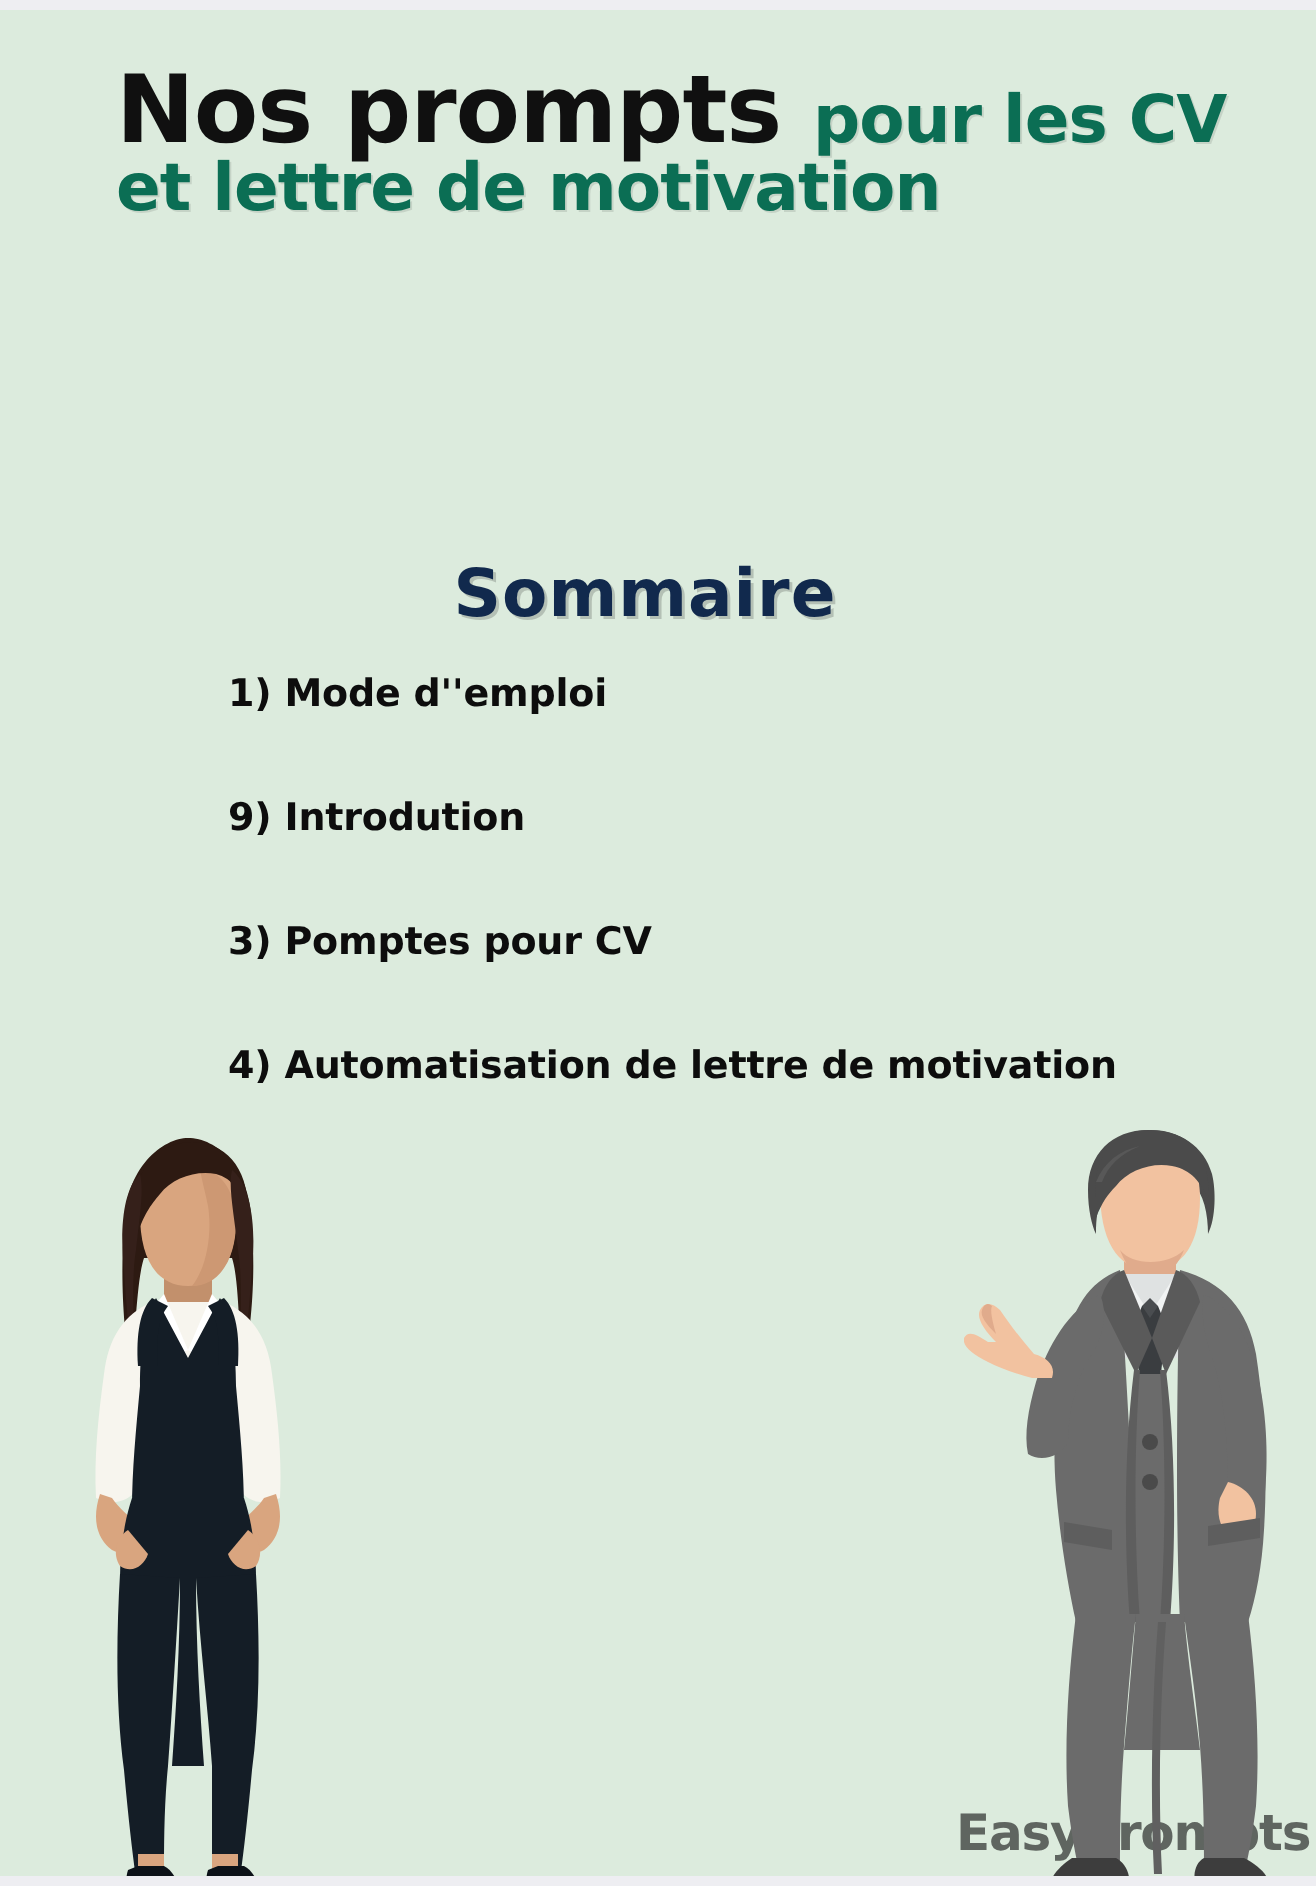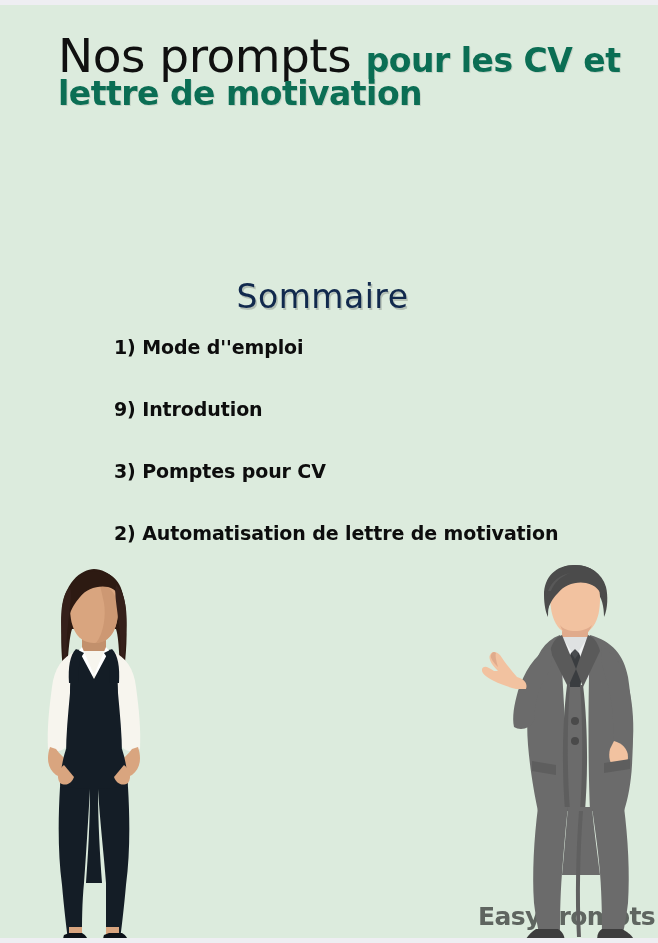--- a/index.html
+++ b/index.html
@@ -29,21 +29,21 @@
   #title {
     position: absolute;
     left: 58px;
     top: 28px;
     width: 600px;
     line-height: 0.96;
     letter-spacing: -0.5px;
   }
   #title .t-light {
     font-family: "DejaVu Sans", sans-serif;
-    font-weight: 400;
+    font-weight: 700;
     font-size: 47px;
     color: #101010;
     letter-spacing: -0.5px;
   }
   #title .t-bold {
     font-family: "DejaVu Sans", sans-serif;
     font-weight: 800;
     font-size: 33px;
     color: #0b6e54;
     letter-spacing: -0.5px;
@@ -51,21 +51,21 @@
   }
 
   
   #sommaire {
     position: absolute;
     left: 0;
     top: 272px;
     width: 645px;
     text-align: center;
     font-family: "DejaVu Sans", sans-serif;
-    font-weight: 400;
+    font-weight: 700;
     font-size: 33px;
     letter-spacing: 0.5px;
     color: #11294d;
     text-shadow: 1.5px 1.5px 0 rgba(0,0,0,0.18);
   }
 
   
   #toc {
     position: absolute;
     left: 114px;
@@ -121,21 +121,21 @@
     <div id="title">
       <span class="t-light">Nos prompts </span><span class="t-bold">pour les CV et lettre de motivation</span>
     </div>
 
     <div id="sommaire">Sommaire</div>
 
     <div id="toc">
       <div class="toc-item">1) Mode d''emploi</div>
       <div class="toc-item">9) Introdution</div>
       <div class="toc-item">3) Pomptes pour CV</div>
-      <div class="toc-item">2) Automatisation de lettre de motivation</div>
+      <div class="toc-item">4) Automatisation de lettre de motivation</div>
     </div>
 
     <div id="logo">EasyPrompts</div>
 
     <div class="figure" id="woman">
       <svg width="160" height="385" viewBox="0 0 160 385" xmlns="http://www.w3.org/2000/svg">
 
         <path d="M50 52 C50 20 70 6 82 6 C96 6 114 20 114 52 C116 78 113 104 110 120 C107 110 108 78 104 66 L60 66 C56 78 56 108 53 120 C50 104 48 76 50 52 Z" fill="#2d1a12"></path>
 
         <path d="M70 64 L94 64 L94 92 L70 92 Z" fill="#c2906c"></path>

